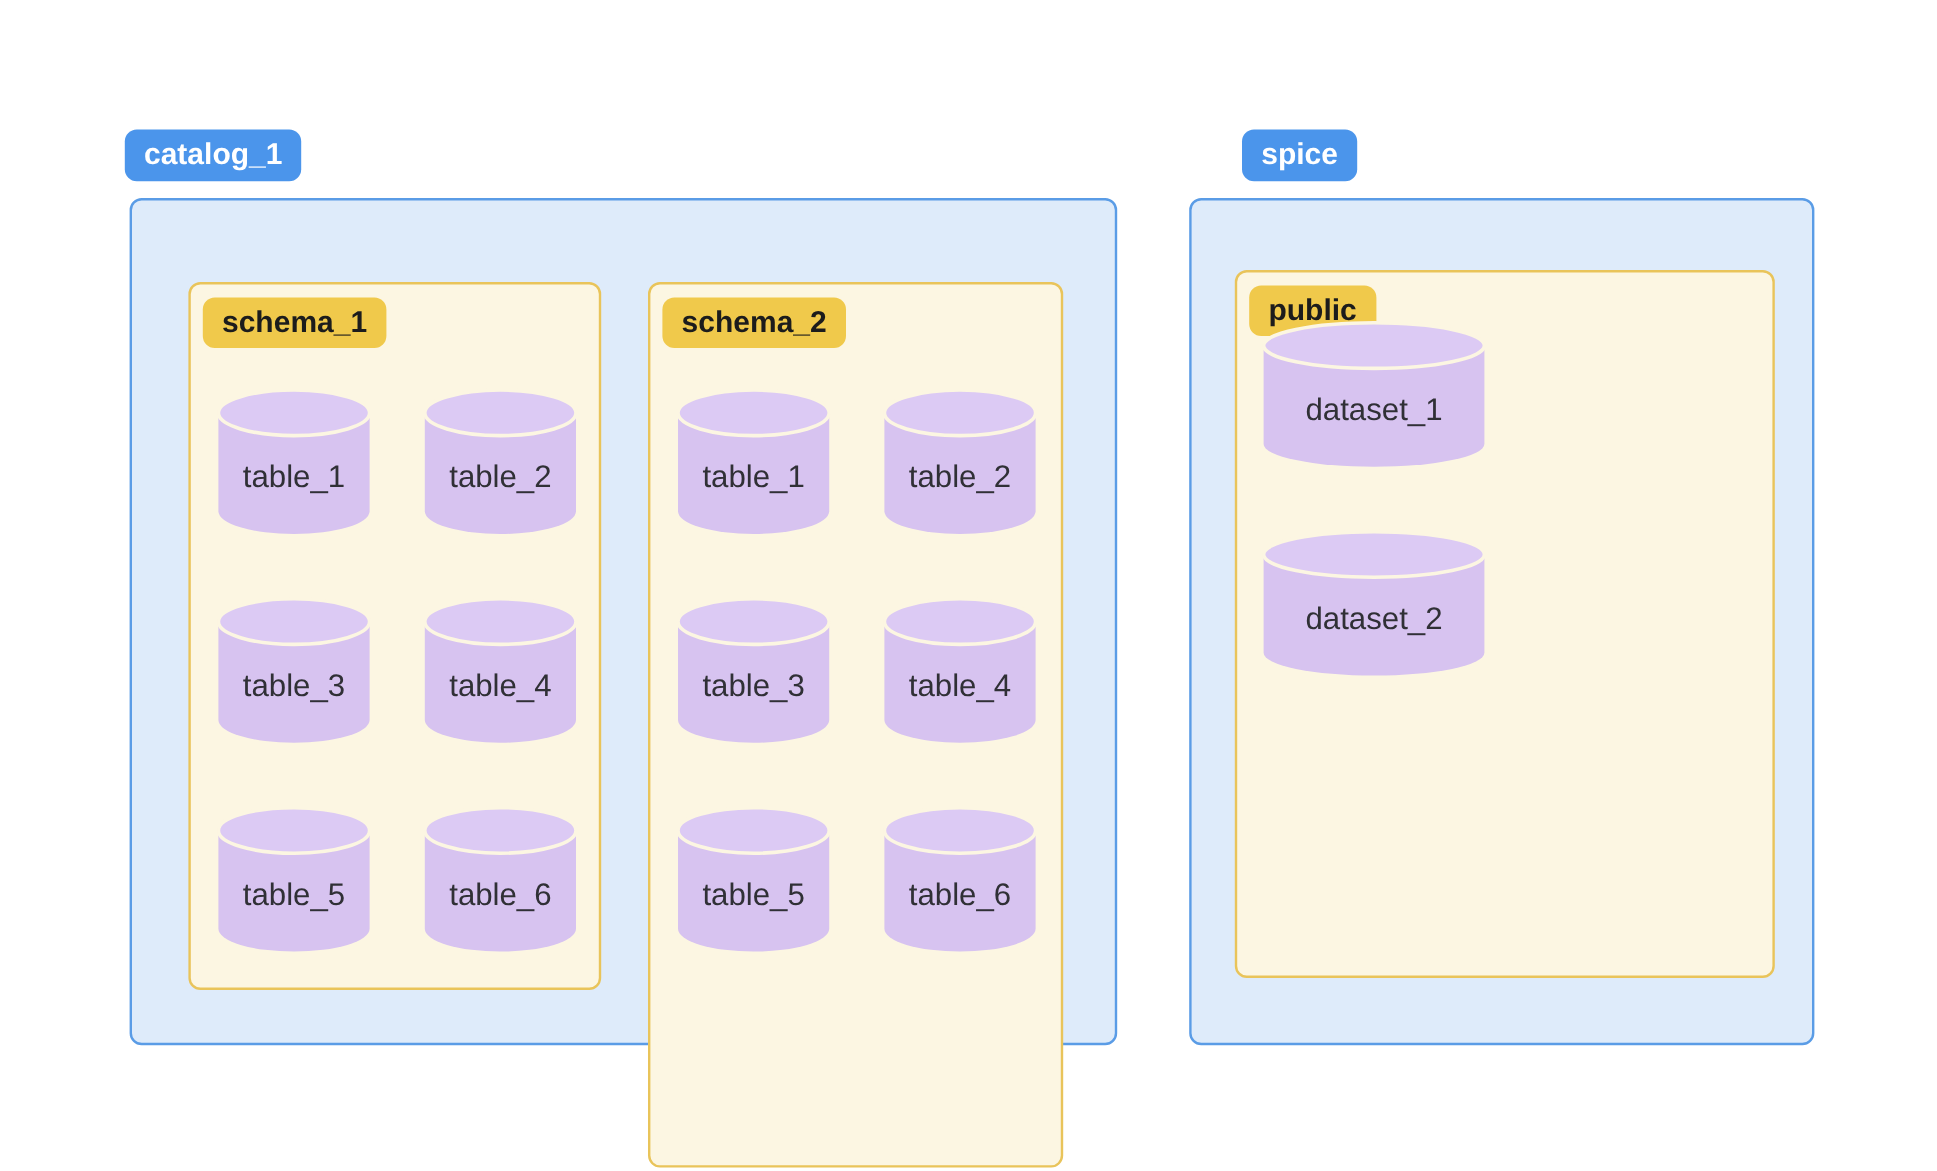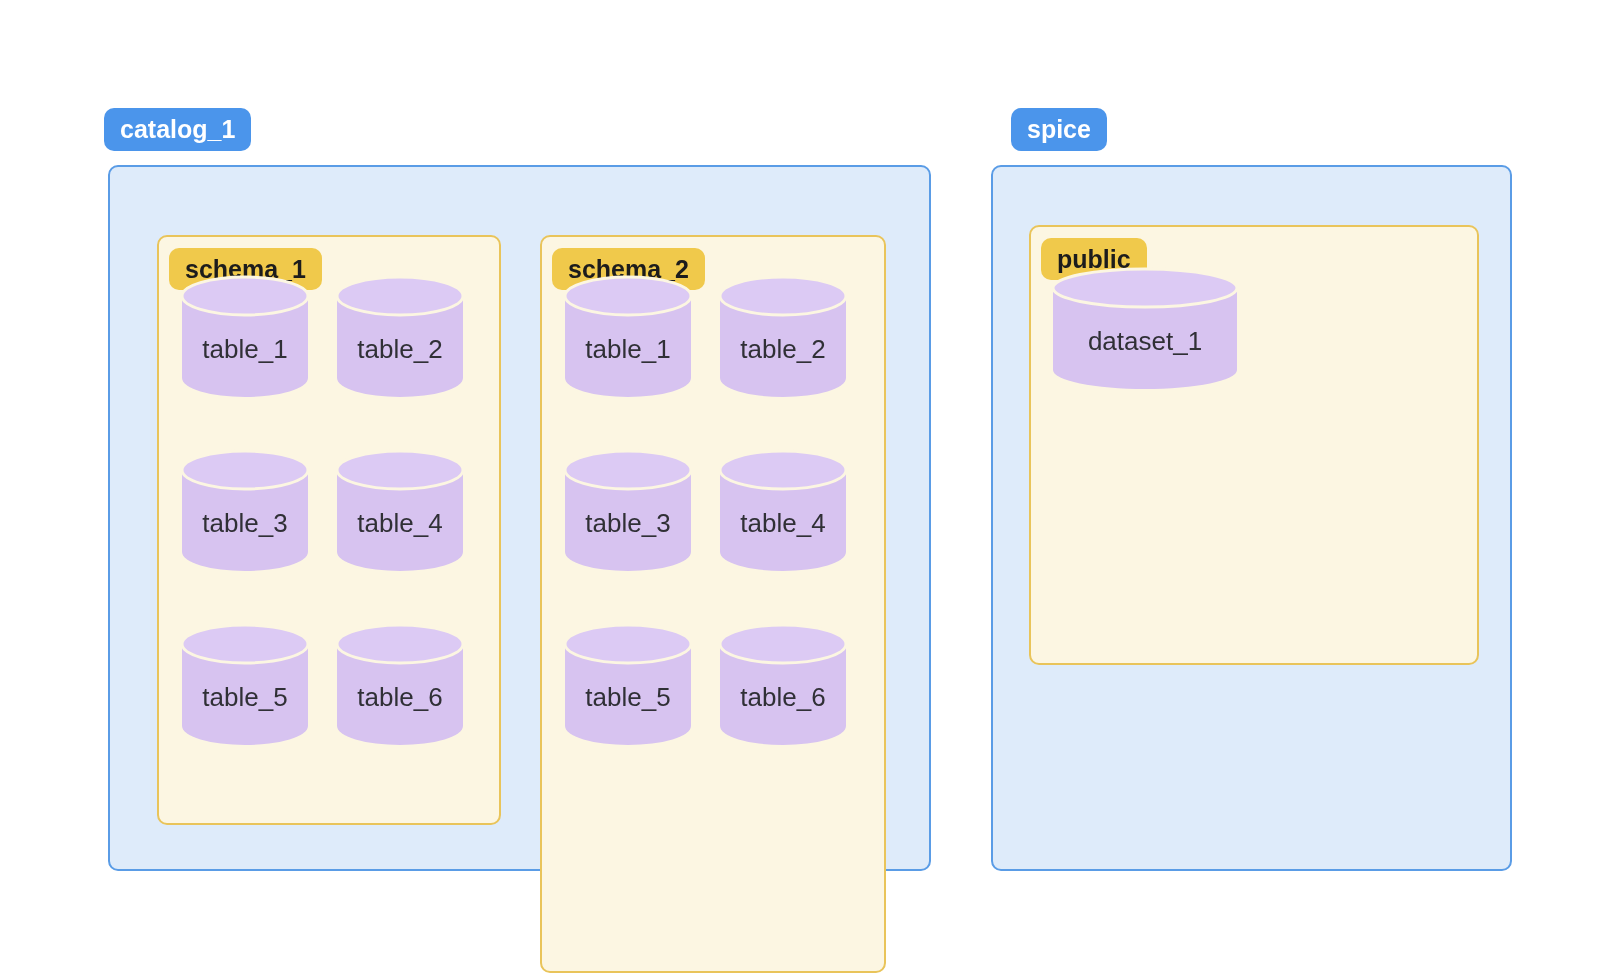--- a/index.html
+++ b/index.html
@@ -30,25 +30,25 @@
     position:absolute; background:var(--cream-box-bg);
     border:2px solid var(--cream-box-border); border-radius:10px; box-sizing:border-box;
   }
   .inner-box .gold-badge{ left:10px; top:11px; }
   .grid{ position:absolute; left:0; top:0; right:0; bottom:0; display:grid; box-sizing:border-box; }
   
   #group-0 .blue-badge{ left:104px; top:108px; }
   #group-0 .outer-box{ left:108px; top:165px; width:823px; height:706px; }
   #group-0 .inner-box.idx0{ left:47px; top:68px; width:344px; height:590px; }
   #group-0 .inner-box.idx1{ left:430px; top:68px; width:346px; height:738px; }
-  #group-0 .grid{ padding:38px 0 0 22px; grid-template-columns:repeat(2,128px); grid-auto-rows:123px; gap:51px 27px; }
+  #group-0 .grid{ padding:86px 0 0 22px; grid-template-columns:repeat(2,128px); grid-auto-rows:123px; gap:51px 44px; }
   
-  #group-1 .blue-badge{ left:1011px; top:108px; }
+  #group-1 .blue-badge{ left:1035px; top:108px; }
   #group-1 .outer-box{ left:991px; top:165px; width:521px; height:706px; }
-  #group-1 .inner-box.idx0{ left:36px; top:58px; width:450px; height:440px; }
+  #group-1 .inner-box.idx0{ left:36px; top:58px; width:450px; height:590px; }
   #group-1 .grid{ padding:40px 0 0 21px; grid-template-columns:repeat(2,186px);
                   grid-template-rows:repeat(3,123px); grid-auto-flow:column; gap:51px 35px; }
   .node{ position:relative; height:123px; }
   .node svg{ position:absolute; left:0; top:0; }
   .node-label{
     position:absolute; left:0; top:61px; width:100%; text-align:center;
     font-size:26px; line-height:26px; color:var(--node-text);
   }
 </style>
 </head>
@@ -162,18 +162,25 @@
         <div class="inner-box idx0">
           <div class="badge gold-badge">public</div>
           <div class="grid">
             <div class="node" style="width: 186px;">
               <svg width="186" height="123" viewBox="0 0 186 123">
                 <path d="M1 21 L1 103 A92 19 0 0 0 185 103 L185 21 Z" fill="var(--cyl-body)"></path>
                 <ellipse cx="93" cy="21" rx="92" ry="19" fill="var(--cyl-top)" stroke="var(--cyl-seam)" stroke-width="3"></ellipse>
               </svg>
               <div class="node-label">dataset_1</div>
             </div>
+            <div class="node" style="width: 186px;">
+              <svg width="186" height="123" viewBox="0 0 186 123">
+                <path d="M1 21 L1 103 A92 19 0 0 0 185 103 L185 21 Z" fill="var(--cyl-body)"></path>
+                <ellipse cx="93" cy="21" rx="92" ry="19" fill="var(--cyl-top)" stroke="var(--cyl-seam)" stroke-width="3"></ellipse>
+              </svg>
+              <div class="node-label">dataset_2</div>
+            </div>
           </div>
         </div>
       </div>
   </section>
 
 </div>
 
 </body></html>

